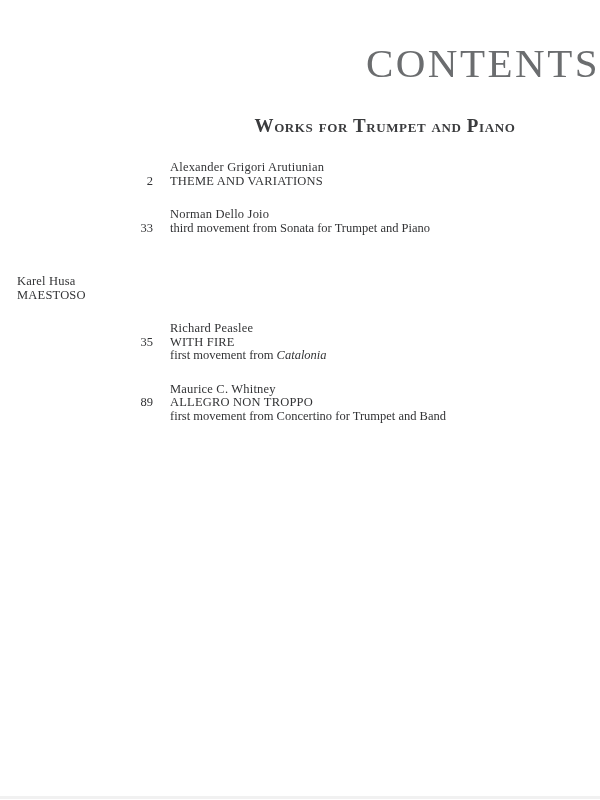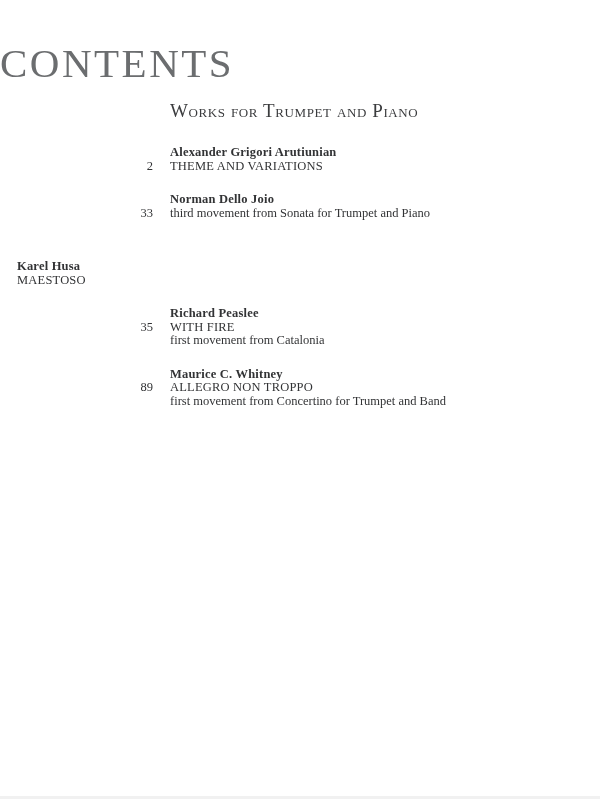--- a/index.html
+++ b/index.html
@@ -16,36 +16,37 @@
     overflow: hidden;
   }
   .page-edge-shadow {
     position: absolute;
     left: 0; right: 0; bottom: 1px;
     height: 3px;
     background: #f1f1f1;
   }
   .contents-title {
     margin-top: 42px;
-    text-align: left;
+    text-align: right;
     font-size: 41px;
     line-height: 42px;
     letter-spacing: 2.5px;
     font-weight: normal;
     color: #6b6d6f;
   }
   .section-heading {
-    margin-top: 16px;
+    margin-top: 31px;
     margin-left: 170px;
     font-size: 19px;
     line-height: 21px;
     letter-spacing: 0.6px;
     font-variant: small-caps;
-    font-weight: normal;
+    font-weight: bold;
     color: #3b3c3e;
+    text-align: center;
   }
   .contents-list {
     margin-top: 25px;
     color: #323335;
     font-size: 12.5px;
     line-height: 13.5px;
   }
   .entry {
     display: flex;
     margin-bottom: 20px;
@@ -54,27 +55,28 @@
     width: 153px;
     text-align: right;
     padding-top: 13.5px; 
     flex: 0 0 153px;
     color: #323335;
   }
   .entry-body {
     margin-left: 17px;
   }
   .entry-composer {
-    font-weight: bold;
+    font-weight: normal;
     letter-spacing: 0.2px;
   }
   .entry-title {
     letter-spacing: 0.2px;
   }
   .entry-subtitle .sub-italic {
+    font-style: italic;
   }
 </style>
 </head>
 <body>
 
 <div class="page">
 
   <h1 class="contents-title">CONTENTS</h1>
 
   <h2 class="section-heading">Works for Trumpet and Piano</h2>

